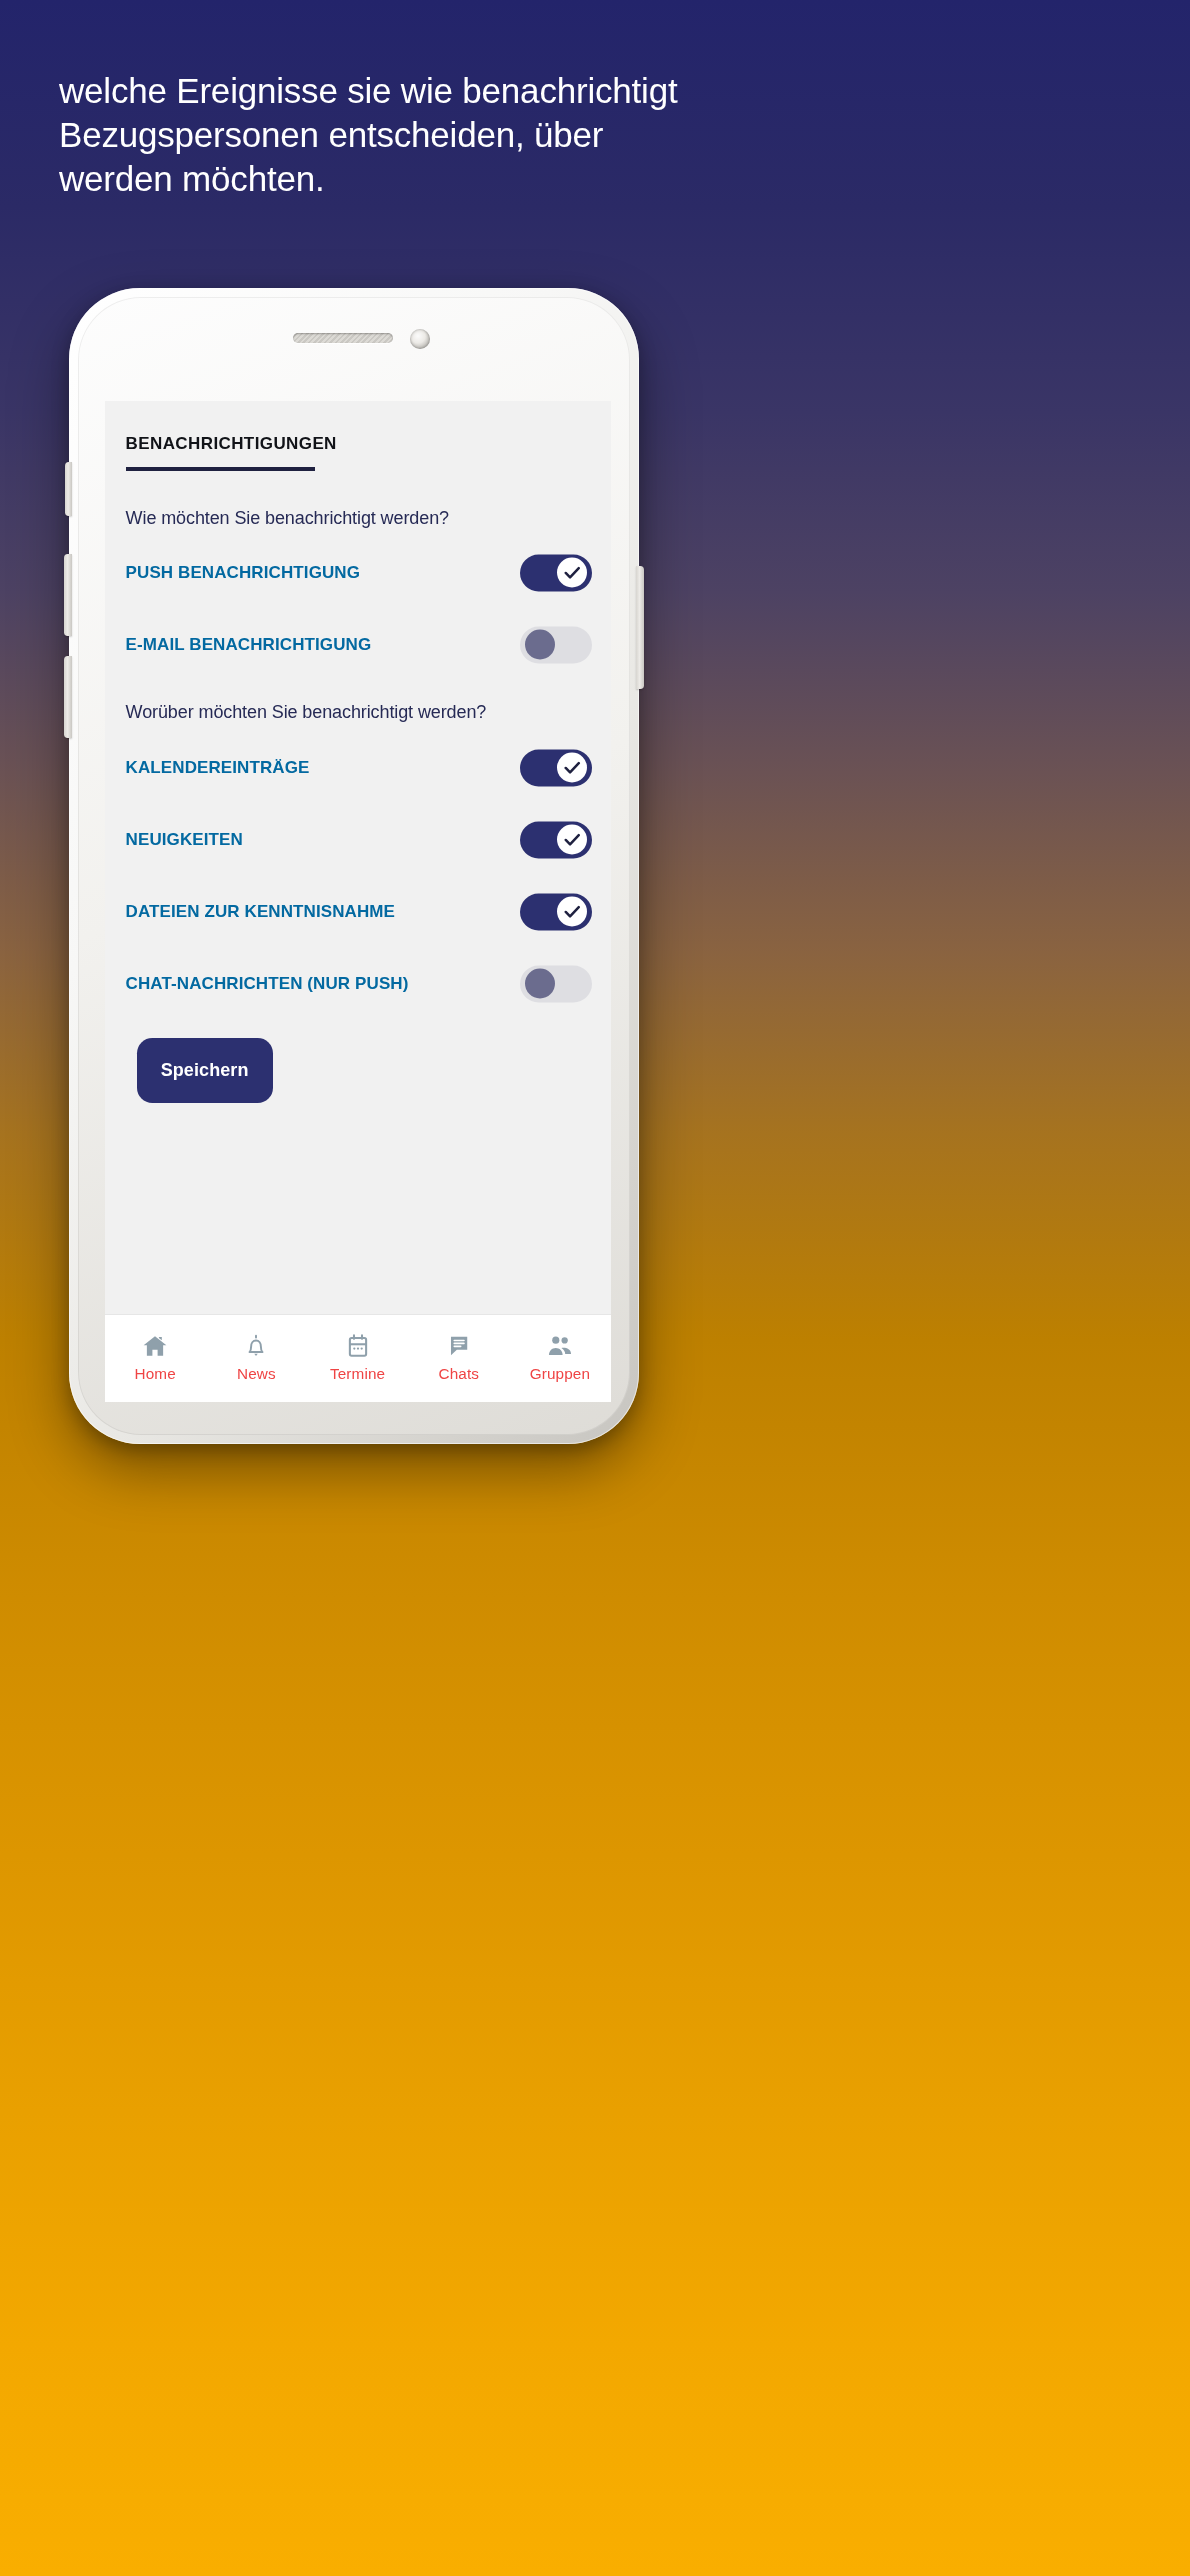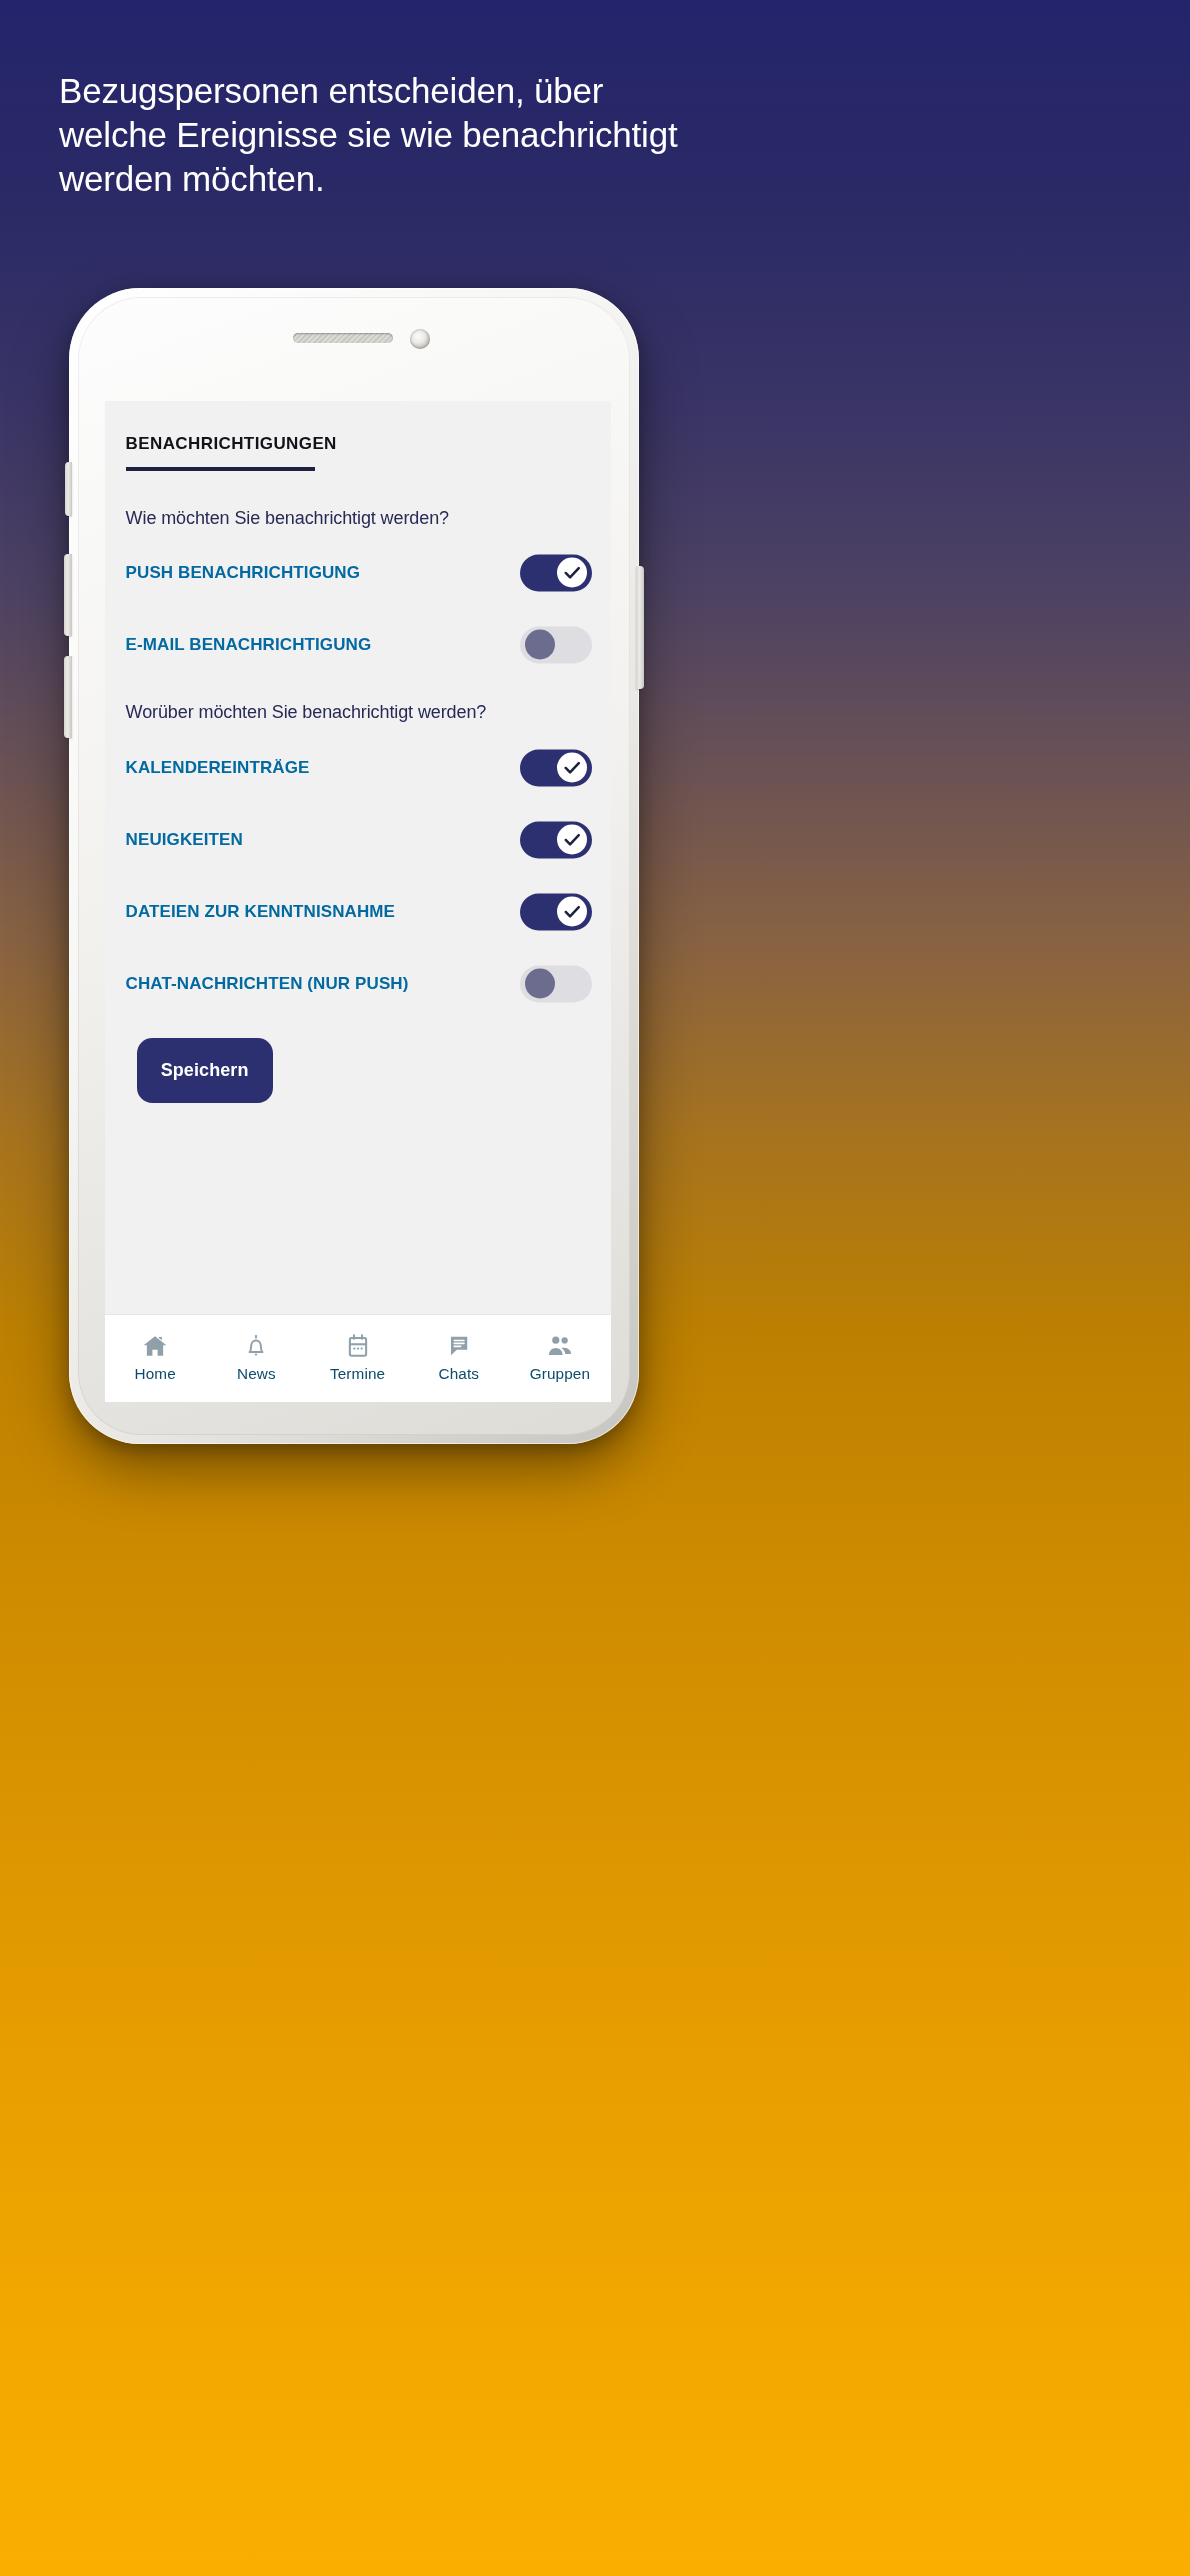--- a/index.html
+++ b/index.html
@@ -233,32 +233,32 @@
     width: 96px;
     text-align: center;
     cursor: pointer;
     color: #8fa0ab;
   }
   .nav-icon { display: block; margin: 0 auto 6.7px; width: 26px; height: 26px; }
   .nav-label {
     display: block;
     font-size: 15.3px;
     font-weight: 400;
-    color: #0c4a6e;
+    color: #ef4444;
     letter-spacing: 0.1px;
   }
 </style>
 </head>
 <body>
 
 <div class="stage">
 
   <div class="headline">
+    <span class="hl-line">welche Ereignisse sie wie benachrichtigt</span>
     <span class="hl-line">Bezugspersonen entscheiden, über</span>
-    <span class="hl-line">welche Ereignisse sie wie benachrichtigt</span>
     <span class="hl-line">werden möchten.</span>
   </div>
 
   <div class="phone">
     <div class="side-btn left-a"></div>
     <div class="side-btn left-b"></div>
     <div class="side-btn left-c"></div>
     <div class="side-btn right-a"></div>
 
     <div class="phone-inner">

